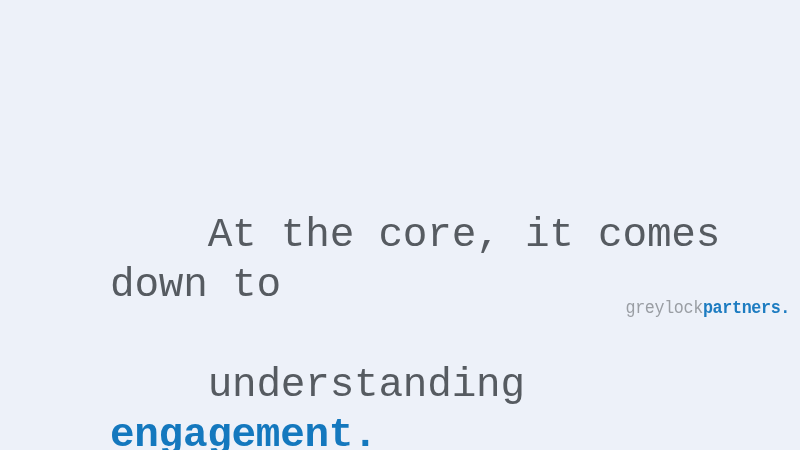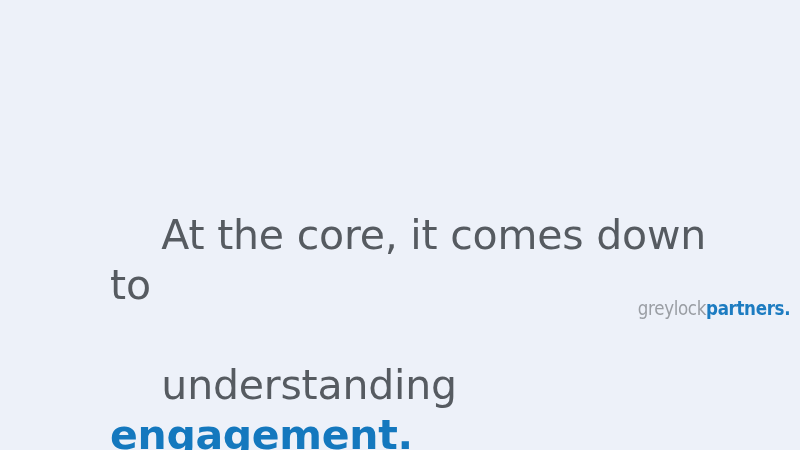--- a/index.html
+++ b/index.html
@@ -15,20 +15,21 @@
     background: #edf1f9;
     font-family: "DejaVu Sans", "Liberation Sans", sans-serif;
     -webkit-font-smoothing: antialiased;
   }
 
   #slide {
     position: relative;
     width: 800px;
     height: 332px;
     background: #edf1f9;
+    font-family: Liberation Mono, monospace;
   }
 
   
   #headline {
     position: absolute;
     left: 110px;
     top: 160px;
     width: 620px;
     font-size: 41px;
     line-height: 50px;

